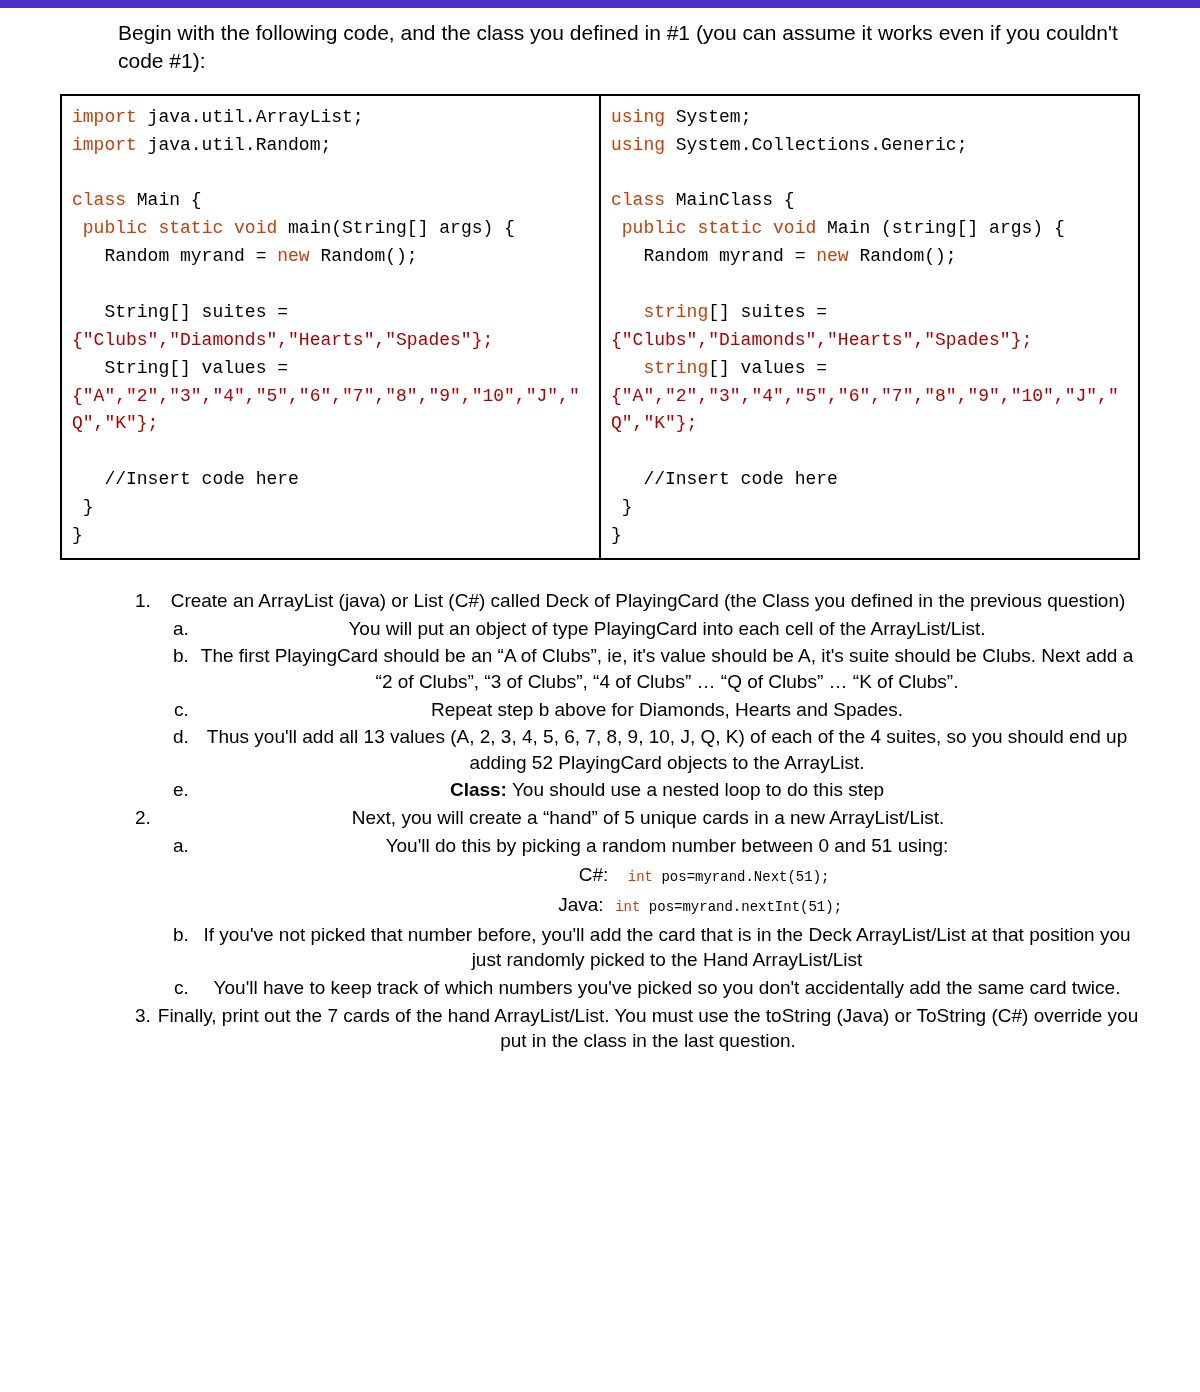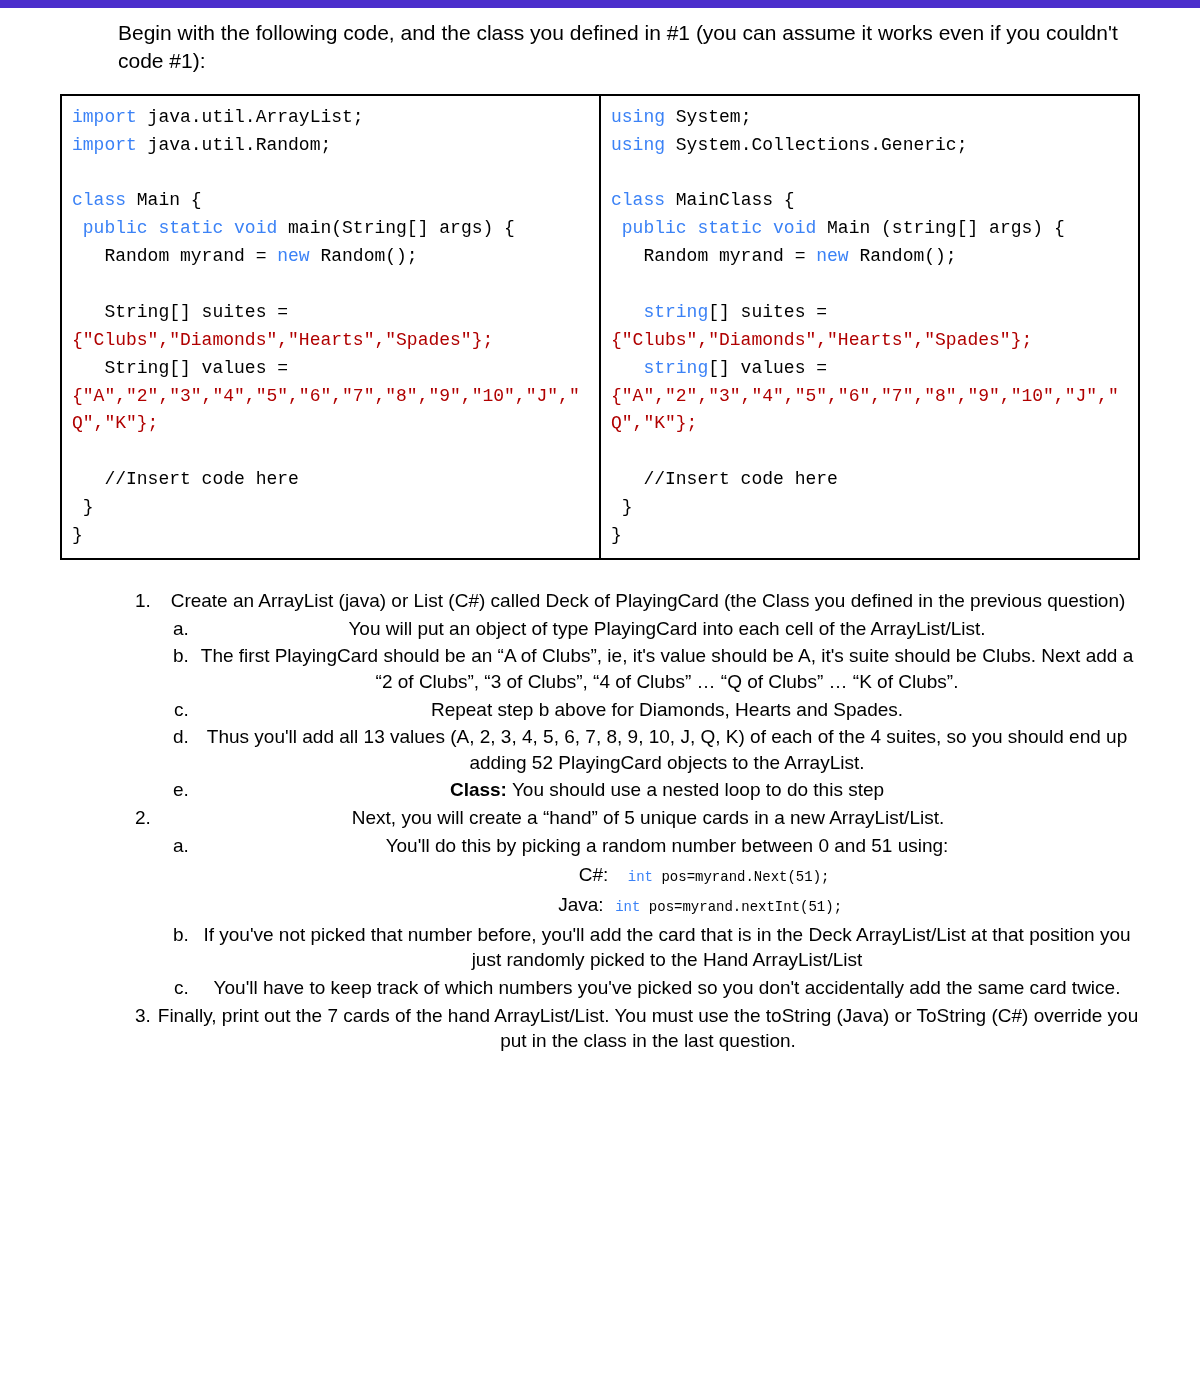--- a/index.html
+++ b/index.html
@@ -42,21 +42,21 @@
     text-align: left;
   }
   pre.code {
     margin: 0;
     font-family: Menlo, Consolas, "Courier New", monospace;
     font-size: 18px;
     line-height: 1.55;
     white-space: pre-wrap;
     word-break: break-word;
   }
-  .kw { color: #3b82f6; }
+  .kw { color: #c2410c; }
   .str { color: #b00000; }
   .instructions {
     margin-left: 58px;
     font-size: 19px;
     line-height: 1.35;
   }
   ol.num { list-style: decimal; padding-left: 38px; margin: 6px 0; text-align: center; }
   ol.alpha { list-style: lower-alpha; padding-left: 38px; margin: 2px 0; }
   ol li { margin: 2px 0; }
   .code-inline {

